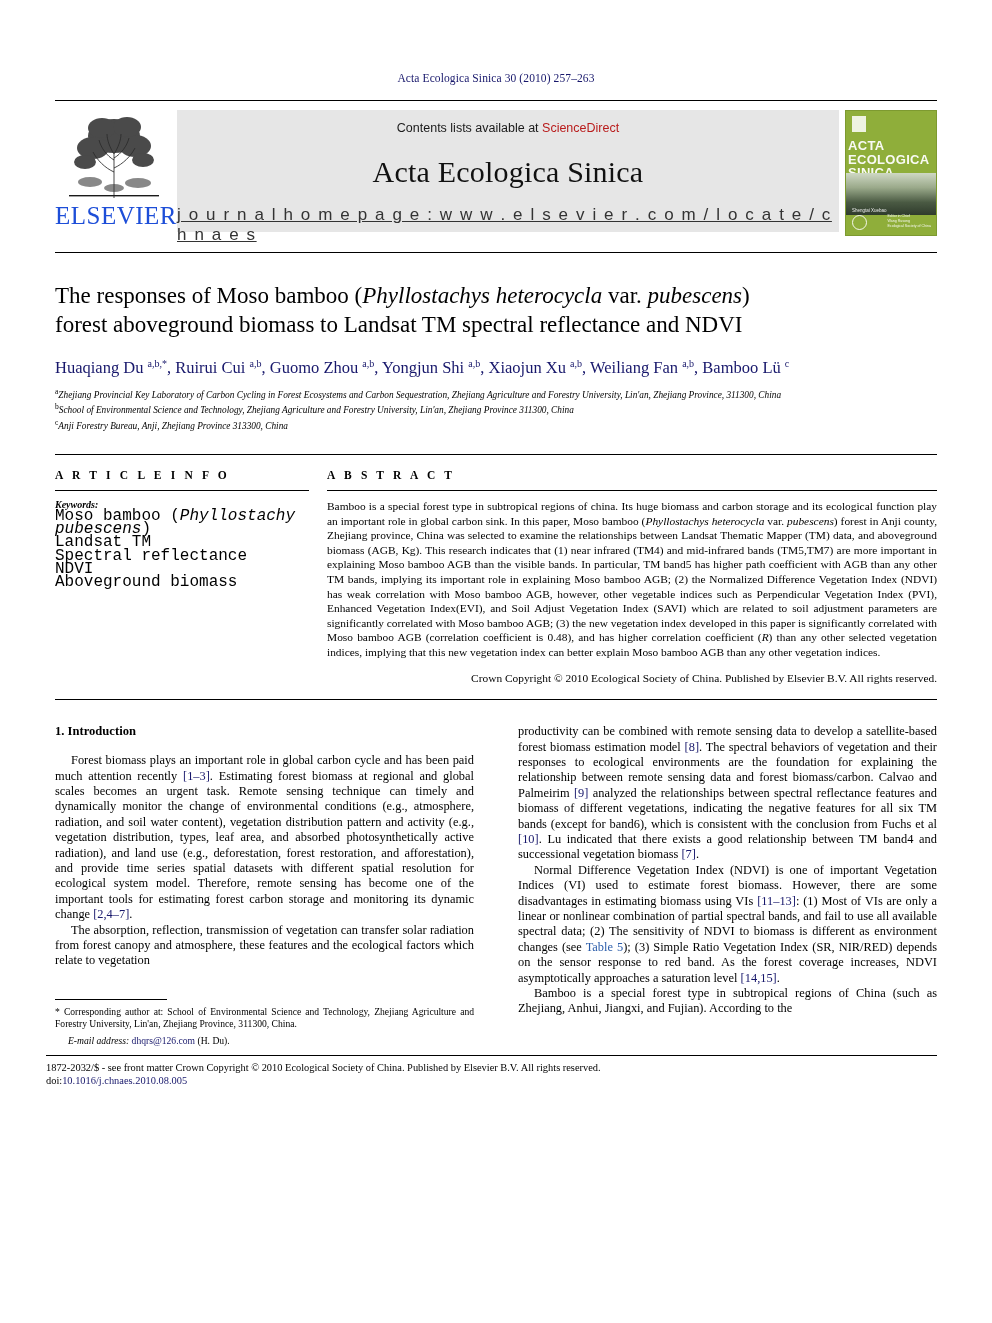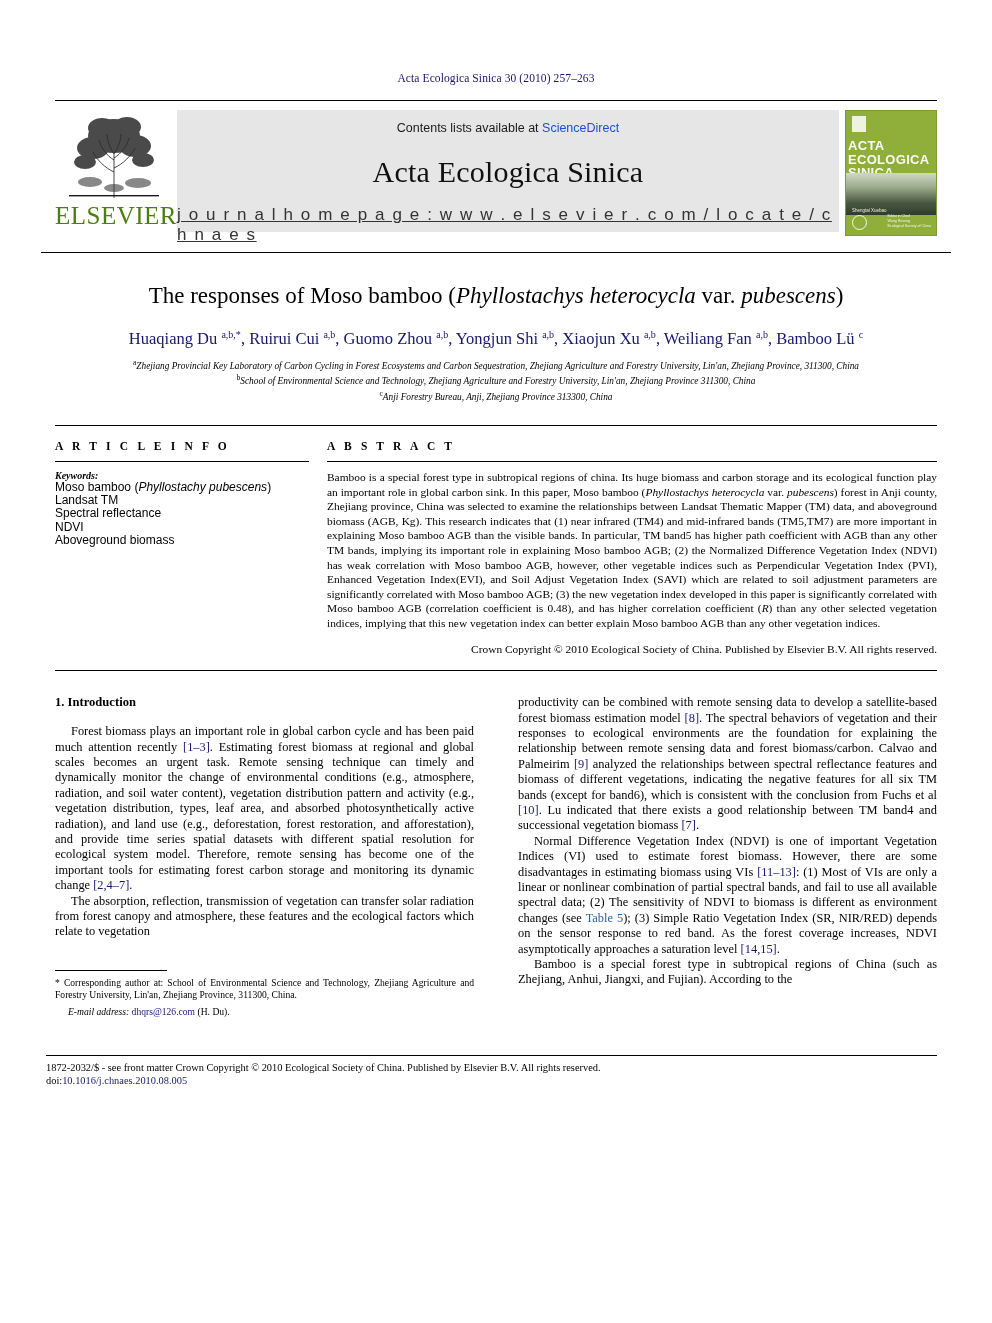--- a/index.html
+++ b/index.html
@@ -45,21 +45,21 @@
     width: 118px;
     flex: 0 0 118px;
     height: 122px;
     position: relative;
   }
   .elsevier-logo svg { display: block; }
   .elsevier-word {
     font-family: "Liberation Serif", serif;
     font-size: 25px;
     letter-spacing: 0.5px;
-    color: #4d7c0f;
+    color: #1d4ed8;
     text-align: center;
     line-height: 1;
     margin-top: 1px;
     font-weight: 400;
   }
   .contents-box {
     flex: 1 1 auto;
     background: #e6e6e6;
     height: 122px;
     margin-left: 4px;
@@ -71,21 +71,21 @@
     align-items: center;
     box-sizing: border-box;
     padding-top: 11px;
   }
   .contents-line {
     font-size: 12.5px;
     color: #1a1a1a;
     font-family: "Liberation Sans", sans-serif;
   }
   .contents-line .sd {
-    color: #1d4ed8;
+    color: #b91c1c;
   }
   .journal-name {
     font-size: 30px;
     margin-top: 20px;
     color: #111;
     font-family: "Liberation Serif", serif;
     letter-spacing: 0.2px;
   }
   .homepage {
     font-size: 17px;
@@ -159,25 +159,24 @@
     bottom: 5px;
     width: 13px;
     height: 13px;
     border: 1px solid #fff;
     border-radius: 50%;
     opacity: 0.9;
   }
 
   
   .title-block {
-    margin: 0 41px;
+    margin: 0 55px;
     border-top: 1.6px solid #000;
     padding-top: 28px;
     margin-top: 12px;
-    text-align: center;
   }
   h1.article-title {
     font-size: 23px;
     font-weight: normal;
     line-height: 29px;
     margin: 0;
     font-family: "Liberation Serif", serif;
     color: #000;
   }
   h1.article-title i { font-style: italic; }
@@ -226,23 +225,23 @@
     margin-top: 9px;
     margin-bottom: 8px;
   }
   .kw-head {
     font-style: italic;
     font-weight: bold;
     font-size: 10px;
     font-family: "Liberation Serif", serif;
   }
   .kw-list {
-    font-size: 12px;
+    font-size: 16px;
     line-height: 13.2px;
-    font-family: Liberation Sans, sans-serif;
+    font-family: Liberation Mono, monospace;
   }
   .kw-list i { font-style: italic; }
   .abstract-text {
     font-size: 11.4px;
     line-height: 14.6px;
     text-align: justify;
     font-family: "Liberation Serif", serif;
   }
   .abstract-text i { font-style: italic; }
   .copyright-line {
@@ -386,20 +385,21 @@
         <div>Wang Rusong</div>
         <div>Ecological Society of China</div>
       </div>
       <div class="cover-mark-bottom"></div>
     </div>
   </div>
 
   <div class="title-block">
     <h1 class="article-title">
       <span>The responses of Moso bamboo (</span><i>Phyllostachys heterocycla</i><span> var. </span><i>pubescens</i><span>)</span><br>
+      <span>forest aboveground biomass to Landsat TM spectral reflectance and NDVI</span>
     </h1>
 
     <div class="authors">
       <span><span>Huaqiang Du</span> <sup>a,b,*</sup></span>, <span><span>Ruirui Cui</span> <sup>a,b</sup></span>, <span><span>Guomo Zhou</span> <sup>a,b</sup></span>, <span><span>Yongjun Shi</span> <sup>a,b</sup></span>, <span><span>Xiaojun Xu</span> <sup>a,b</sup></span>, <span><span>Weiliang Fan</span> <sup>a,b</sup></span>, <span><span>Bamboo Lü</span> <sup>c</sup></span>
     </div>
 
     <div class="affiliations">
       <div><sup>a</sup><span>Zhejiang Provincial Key Laboratory of Carbon Cycling in Forest Ecosystems and Carbon Sequestration, Zhejiang Agriculture and Forestry University, Lin'an, Zhejiang Province, 311300, China</span></div>
       <div><sup>b</sup><span>School of Environmental Science and Technology, Zhejiang Agriculture and Forestry University, Lin'an, Zhejiang Province 311300, China</span></div>
       <div><sup>c</sup><span>Anji Forestry Bureau, Anji, Zhejiang Province 313300, China</span></div>

